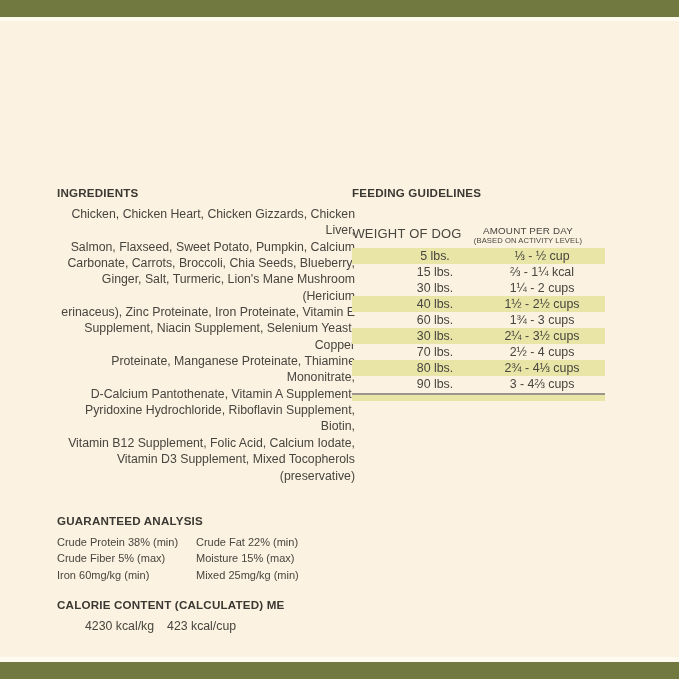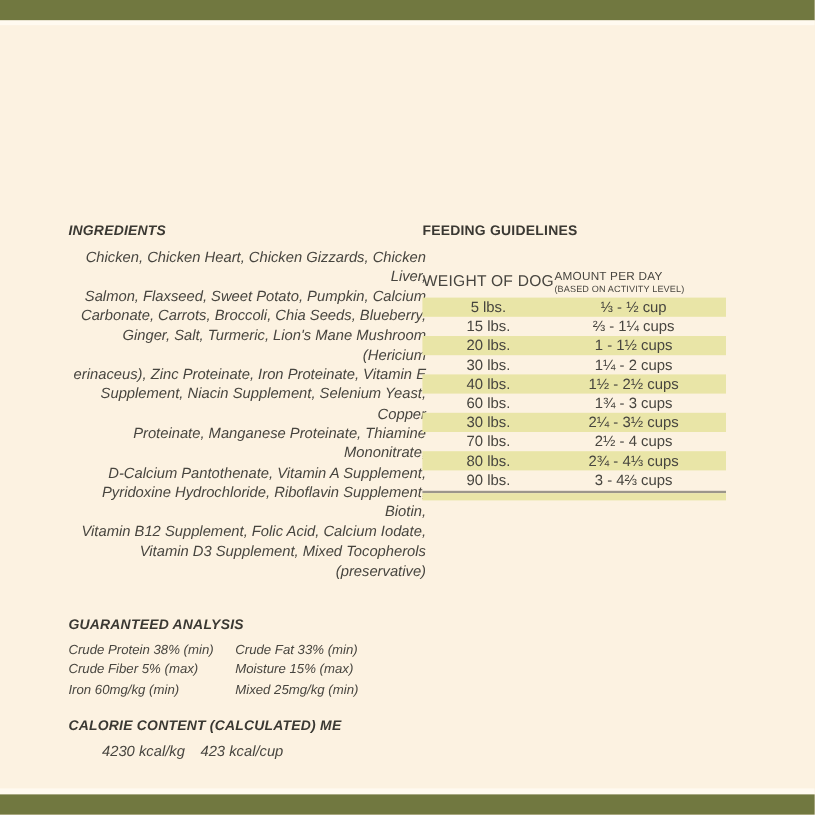--- a/index.html
+++ b/index.html
@@ -18,21 +18,21 @@
 
   .section-heading {
     font-size:11.6px;
     font-weight:bold;
     letter-spacing:0.2px;
     color:#3a3832;
     margin-bottom:7px;
   }
 
   
-  .left-col { position:absolute; left:57px; top:186px; width:298px;font-style:italic; }
+  .left-col { position:absolute; left:57px; top:186px; width:298px; }
   .ingredients-text {
     font-size:12.3px;
     line-height:16.35px;
     white-space:pre-line;
     margin-bottom:30px;
     text-align:right;
   }
   .analysis-rows { font-size:11px; line-height:16.4px; margin-bottom:15px; }
   .analysis-row  { display:flex; }
   .analysis-left { width:139px; }
@@ -49,28 +49,29 @@
     min-height:21px;
   }
   .fg-weight-header {
     width:110px;
     text-align:center;
     font-size:13px;
     letter-spacing:0.2px;
     padding-bottom:4px;
     margin-top:20px;
   }
-  .fg-amount-header { flex:1; text-align:left; padding-right:11px; }
+  .fg-amount-header { flex:1; text-align:center; padding-right:11px; }
   .fg-amount-header .line1 { font-size:9.8px; letter-spacing:0.2px; }
   .fg-amount-header .line2 { font-size:7.6px; letter-spacing:0.1px; }
   .fg-row {
     display:flex;
     align-items:center;
     height:16px;
     font-size:12.4px;
+    padding-left:28px;
   }
   .fg-row.hl { background:#e9e5a7; }
   .fg-weight-cell { width:110px; text-align:center; }
   .fg-amount-cell { flex:1; text-align:center; padding-right:11px; }
   .fg-bottom-line  { height:2px; background:#9b968b; margin-top:1px; }
   .fg-bottom-strip { height:6px; background:#e9e5a7; }
 </style>
 </head>
 <body>
 
@@ -89,21 +90,21 @@
 Proteinate, Manganese Proteinate, Thiamine Mononitrate,
 D-Calcium Pantothenate, Vitamin A Supplement,
 Pyridoxine Hydrochloride, Riboflavin Supplement, Biotin,
 Vitamin B12 Supplement, Folic Acid, Calcium Iodate,
 Vitamin D3 Supplement, Mixed Tocopherols (preservative)</div>
 
   <div class="section-heading">GUARANTEED ANALYSIS</div>
   <div class="analysis-rows">
     <div class="analysis-row">
       <span class="analysis-left">Crude Protein 38% (min)</span>
-      <span class="analysis-right">Crude Fat 33% (min)</span>
+      <span class="analysis-right">Crude Fat 22% (min)</span>
     </div>
     <div class="analysis-row">
       <span class="analysis-left">Crude Fiber 5% (max)</span>
       <span class="analysis-right">Moisture 15% (max)</span>
     </div>
     <div class="analysis-row">
       <span class="analysis-left">Iron 60mg/kg (min)</span>
       <span class="analysis-right">Mixed 25mg/kg (min)</span>
     </div>
   </div>
@@ -128,25 +129,21 @@
     </div>
   </div>
 
   <div>
     <div class="fg-row hl">
       <span class="fg-weight-cell">5 lbs.</span>
       <span class="fg-amount-cell">⅓ - ½ cup</span>
     </div>
     <div class="fg-row">
       <span class="fg-weight-cell">15 lbs.</span>
-      <span class="fg-amount-cell">⅔ - 1¼ cups</span>
-    </div>
-    <div class="fg-row hl">
-      <span class="fg-weight-cell">20 lbs.</span>
-      <span class="fg-amount-cell">1 - 1½ cups</span>
+      <span class="fg-amount-cell">⅔ - 1¼ kcal</span>
     </div>
     <div class="fg-row">
       <span class="fg-weight-cell">30 lbs.</span>
       <span class="fg-amount-cell">1¼ - 2 cups</span>
     </div>
     <div class="fg-row hl">
       <span class="fg-weight-cell">40 lbs.</span>
       <span class="fg-amount-cell">1½ - 2½ cups</span>
     </div>
     <div class="fg-row">

